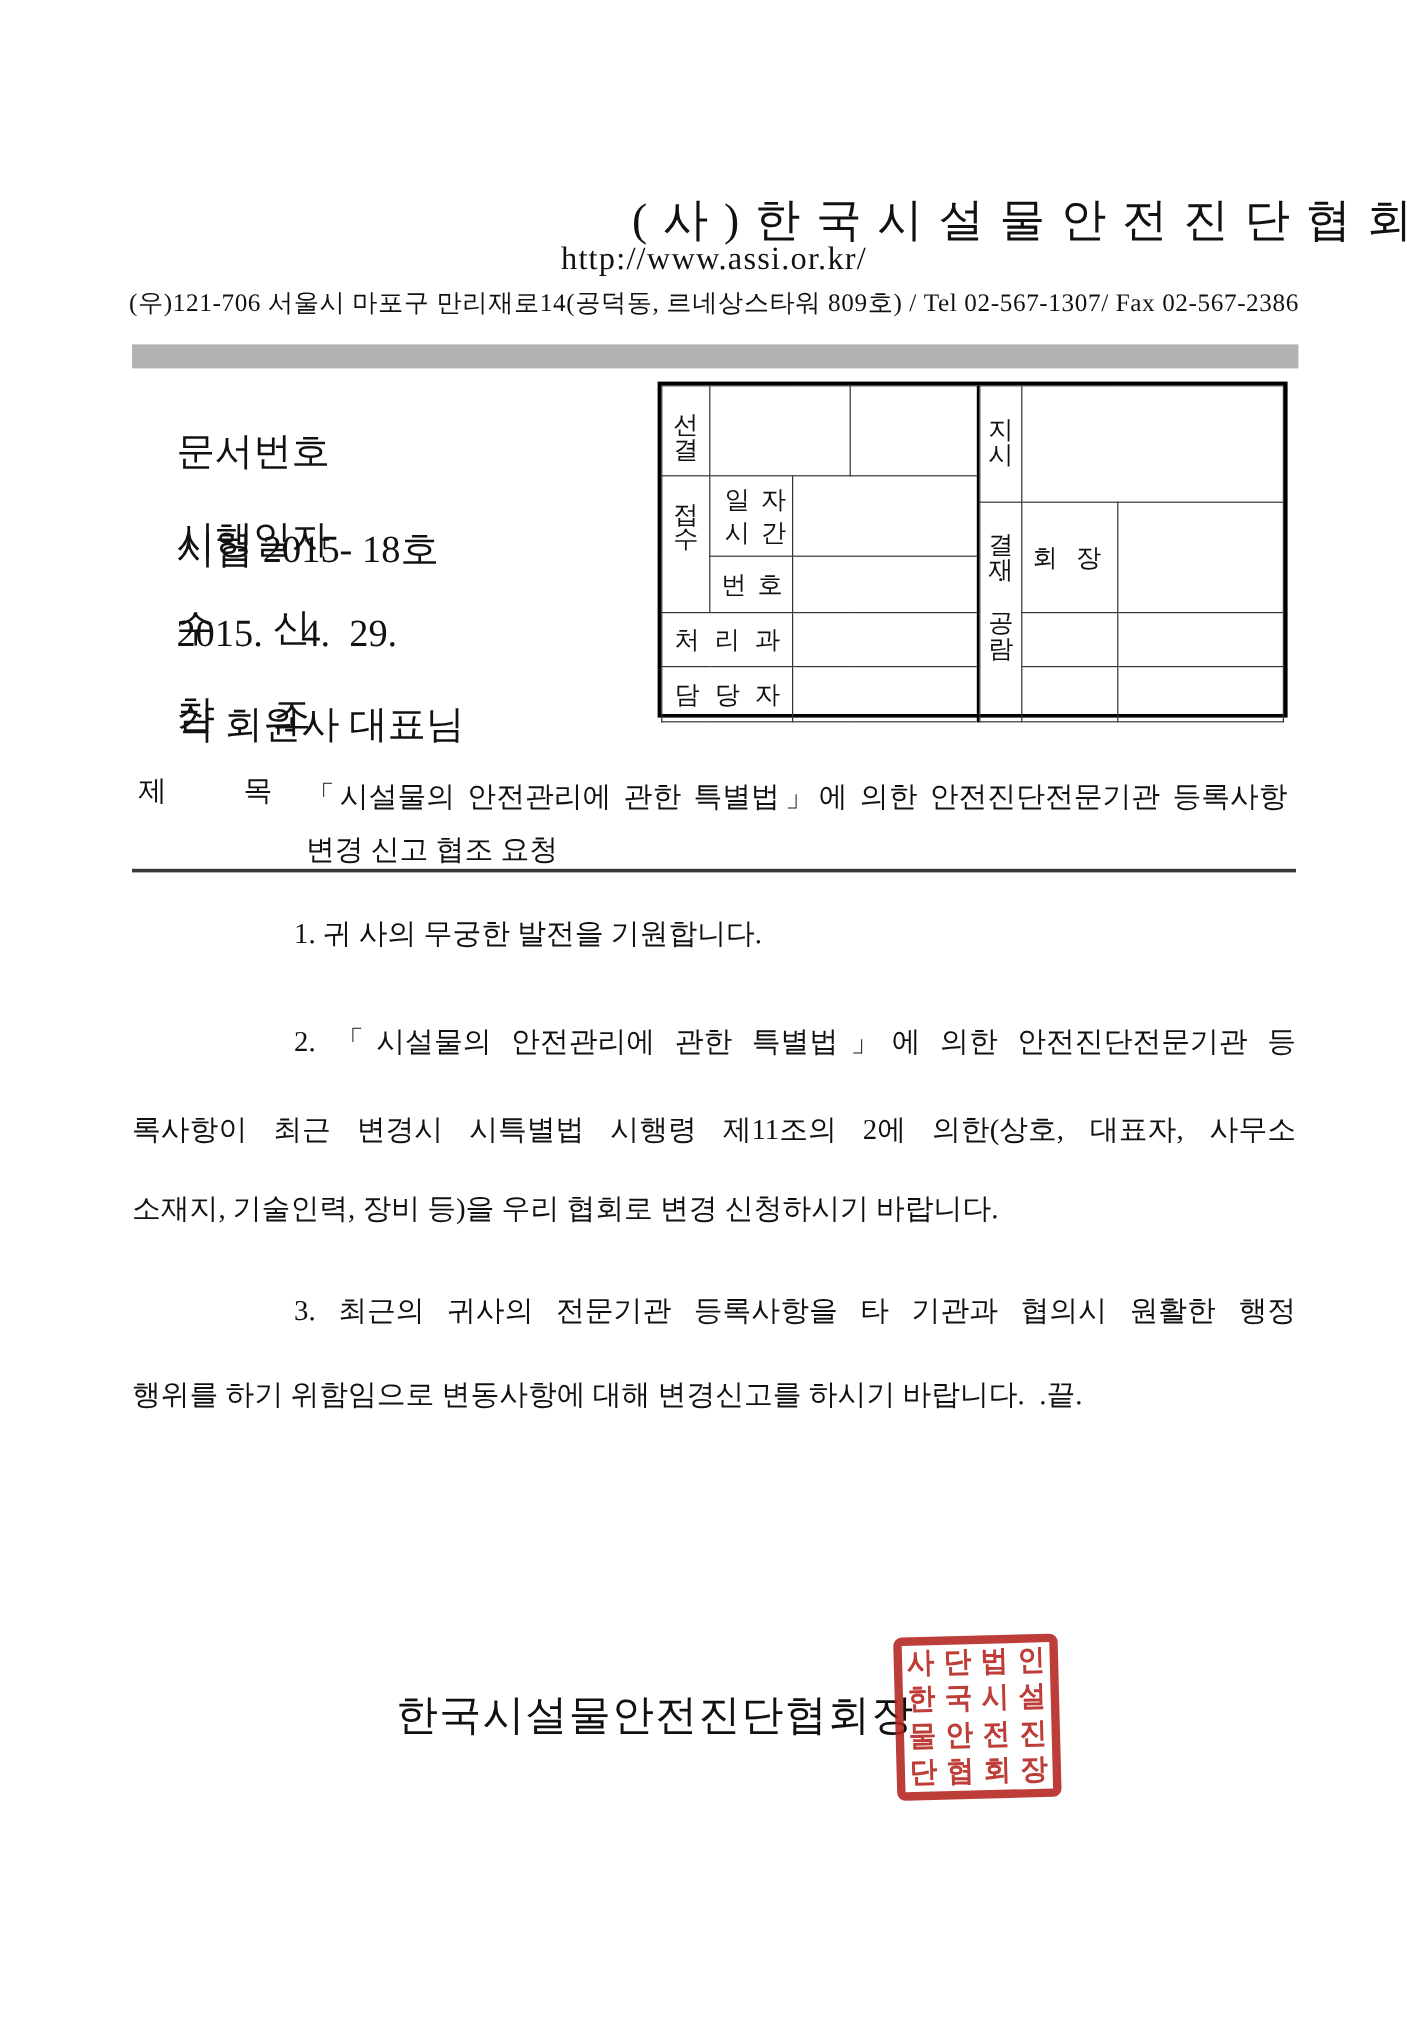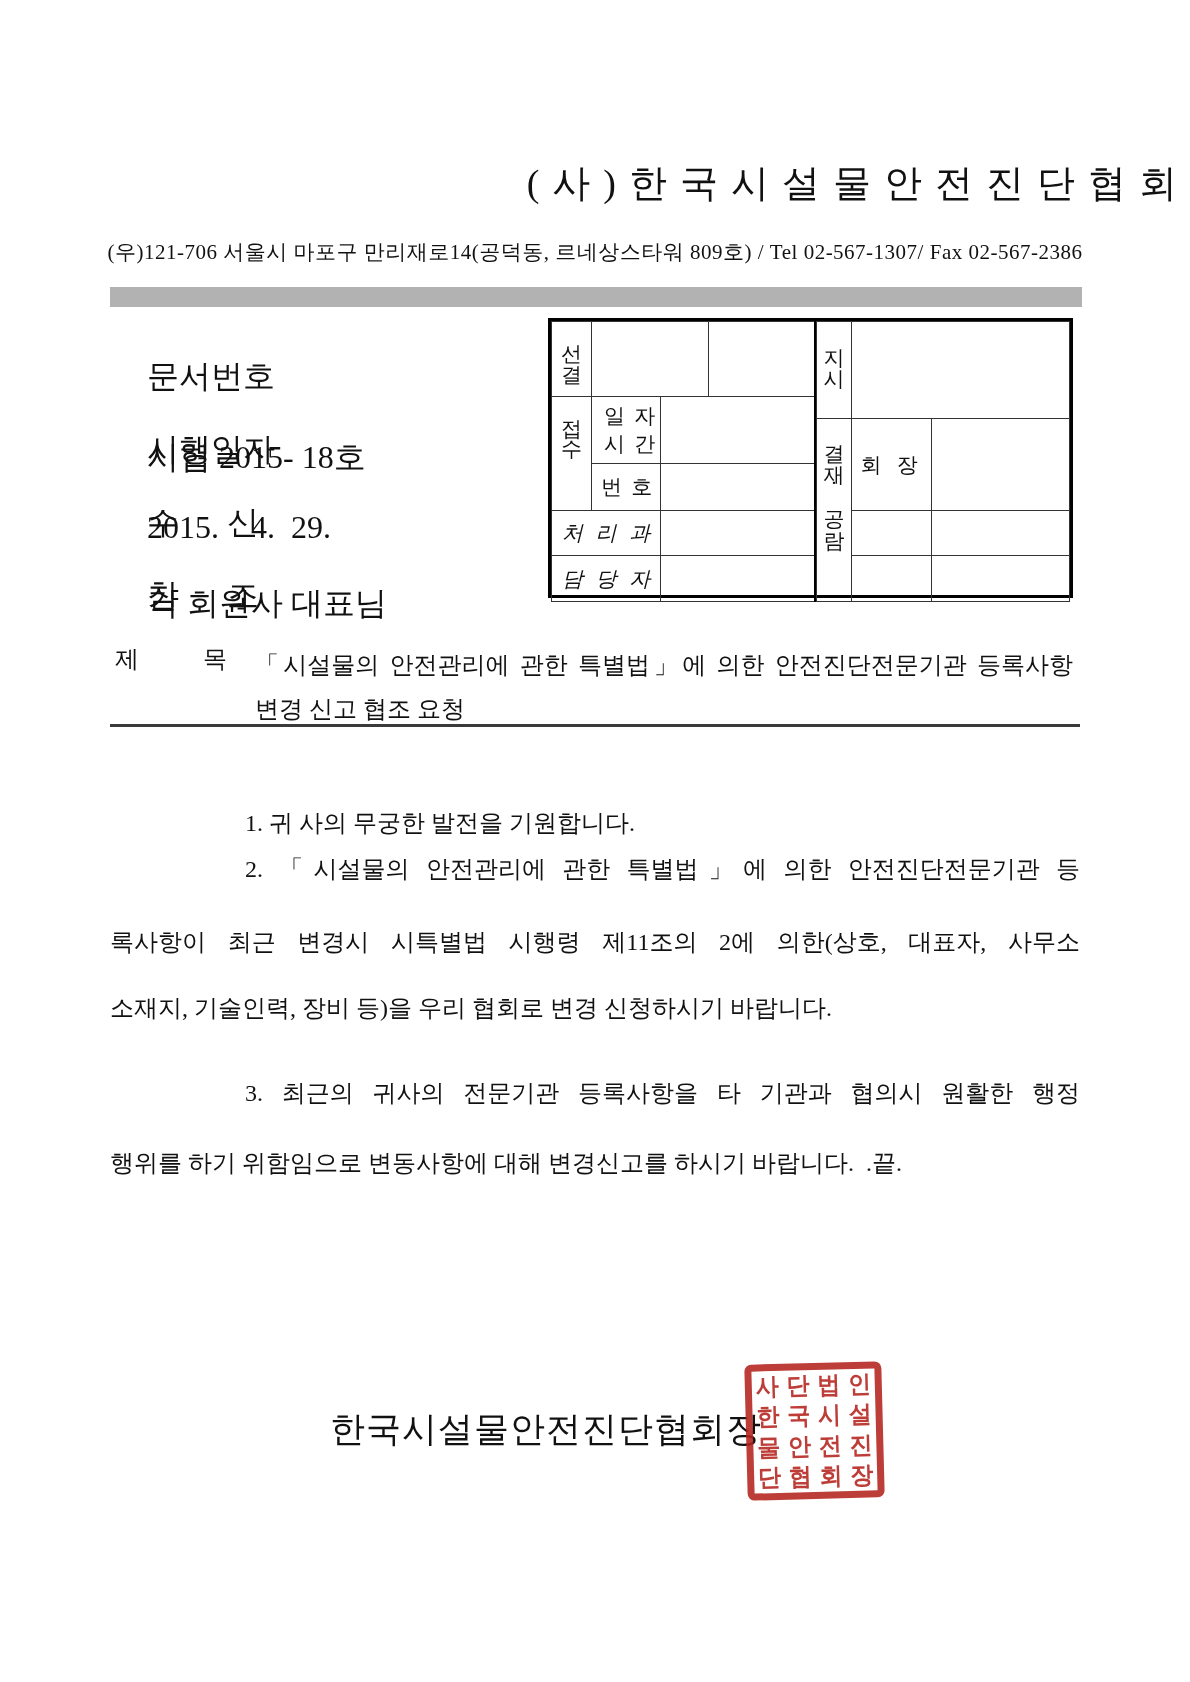--- a/index.html
+++ b/index.html
@@ -53,35 +53,35 @@
   .approval table{border-collapse:collapse;table-layout:fixed;height:100%;}
   .approval td{border:1.5px solid #333;padding:0;box-sizing:border-box;vertical-align:middle;}
   table.t-left{width:266px;border-right:2px solid #000;}
   table.t-right{width:253px;}
   .vlabel{
     writing-mode:vertical-rl;text-orientation:upright;
     display:block;margin:0 auto;
     text-align:justify;text-align-last:justify;
   }
   .vh62{height:60px}.vh100{height:100px}.vh76{height:74px}.vh165{height:162px}
-  .hjust{text-align:justify;text-align-last:justify;padding:0 10px;font-style:italic;}
+  .hjust{text-align:justify;text-align-last:justify;padding:0 10px;}
   .twoline{padding-left:9px;line-height:28px;letter-spacing:2px;text-align:center;}
   .padlab{padding-left:9px;letter-spacing:2px;font-family:Liberation Serif, serif;}
   .hoejang{text-align:center;letter-spacing:5px;}
   
   .subject-label{position:absolute;left:115px;top:643px;font-size:24px;
     width:112px;text-align:justify;text-align-last:justify;}
   .subject-lines{position:absolute;left:255px;top:643px;width:818px;font-size:24px;line-height:44px;}
   .subject-line1{text-align:justify;text-align-last:justify;}
   .divider{position:absolute;left:110px;top:724px;width:970px;height:3px;background:#3a3a3a;}
   
   .body-line{position:absolute;left:110px;width:970px;font-size:24px;line-height:34px;white-space:pre-wrap;}
   .jfull{text-align:justify;text-align-last:justify;}
   .indent{padding-left:135px;box-sizing:border-box;}
-  .b1{top:806px}
+  .b1{top:762px}
   .b2a{top:852px}.b2b{top:925px}.b2c{top:991px}
   .b3a{top:1076px}.b3b{top:1146px}
   
   .signature{
     position:absolute;left:330px;top:1406px;
     font-size:35px;letter-spacing:1px;white-space:nowrap;
   }
   .seal{
     position:absolute;left:746px;top:1363px;
     width:137px;height:136px;
@@ -102,20 +102,21 @@
     font-weight:700;font-size:23px;line-height:1;
     transform:scaleY(1.05);
   }
 </style>
 </head>
 <body>
 
 <div class="page">
 
   <div class="org-title">(사)한국시설물안전진단협회</div>
+  <div class="org-url">http://www.assi.or.kr/</div>
   <div class="org-address">(우)121-706 서울시 마포구 만리재로14(공덕동, 르네상스타워 809호) / Tel 02-567-1307/ Fax 02-567-2386</div>
   <div class="gray-bar"></div>
 
   <div class="info-row r1">
     <span class="info-label">문서번호</span>
     <span style="display:inline-block;width:13px"></span>
     <span>시협 2015- 18호</span>
   </div>
   <div class="info-row r2">
     <span class="info-label">시행일자</span>

